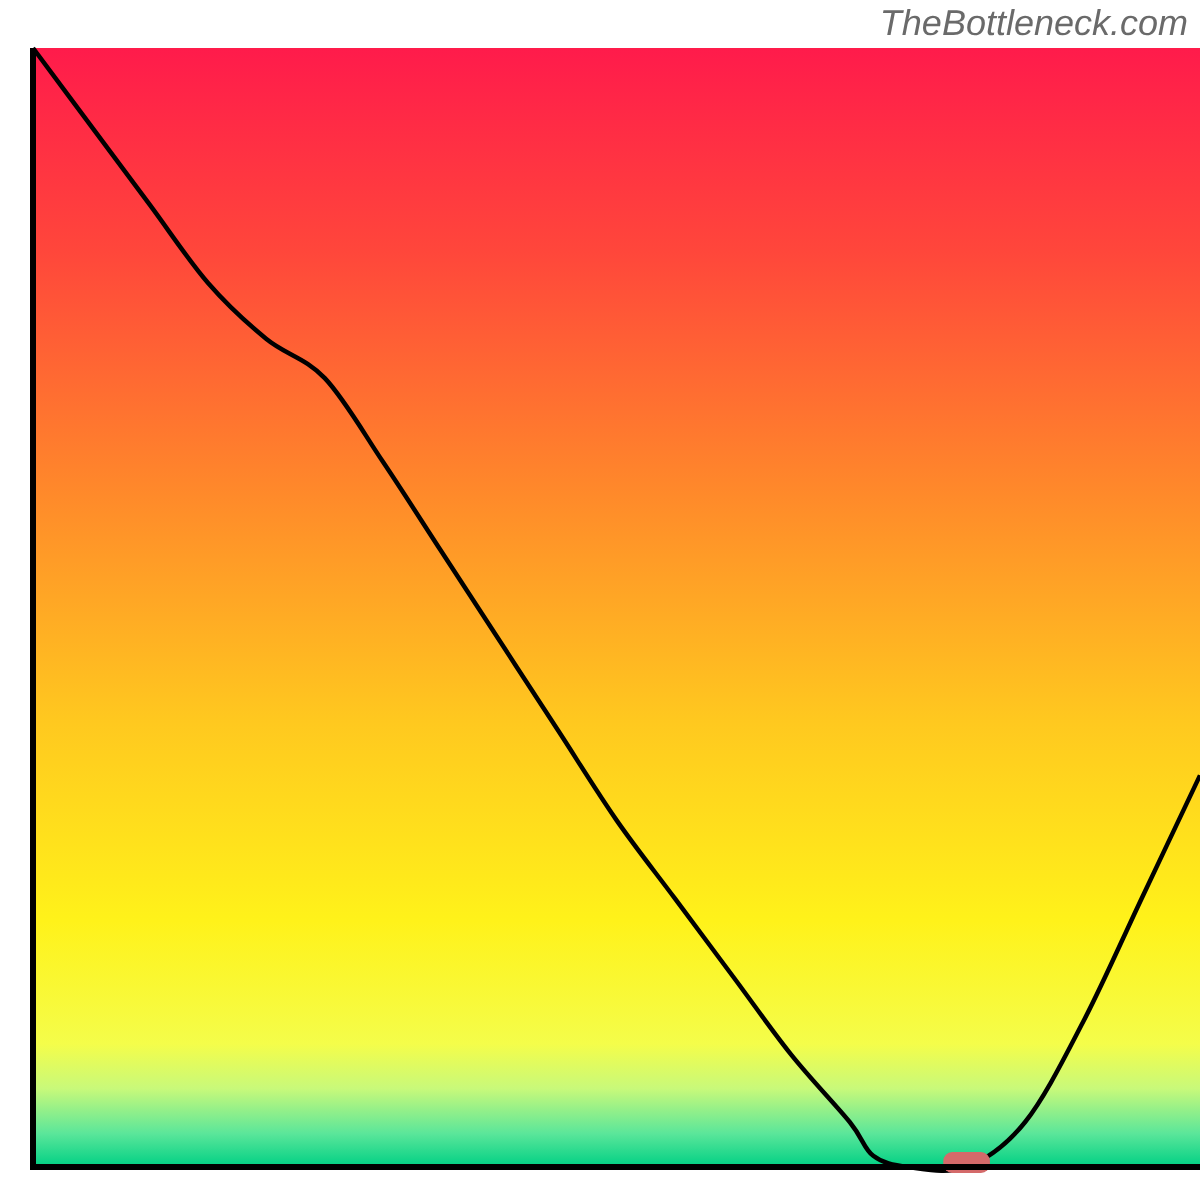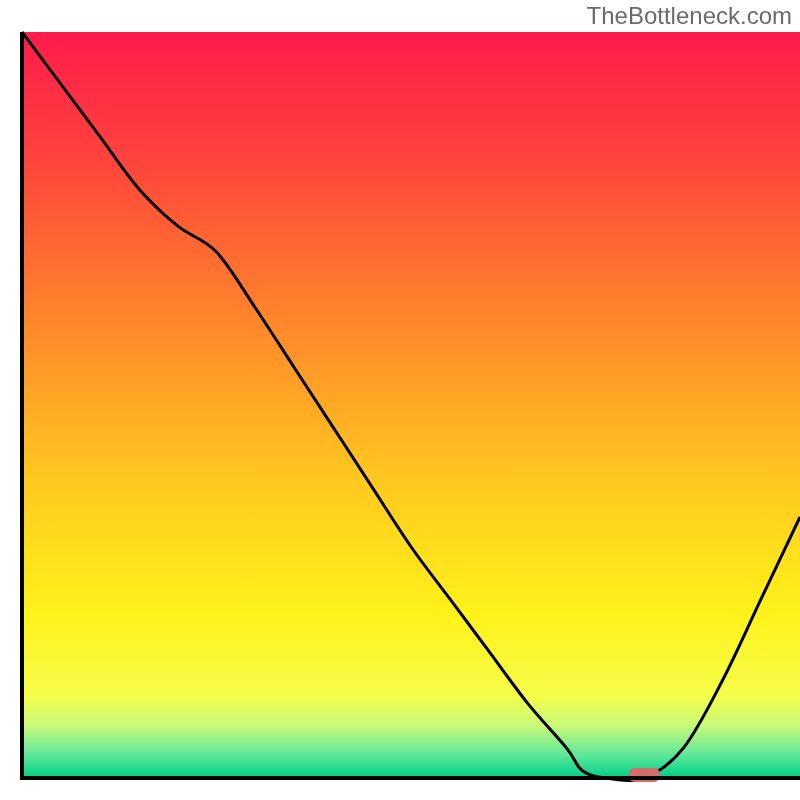--- a/index.html
+++ b/index.html
@@ -6,20 +6,21 @@
     margin: 0;
     padding: 0;
     width: 800px;
     height: 800px;
     background: #fff;
   }
   .chart-container {
     position: relative;
     width: 800px;
     height: 800px;
+    font-style: italic;
   }
   .watermark {
     position: absolute;
     top: 2px;
     right: 8px;
     font-family: Arial, Helvetica, sans-serif;
     font-size: 24px;
     font-weight: 500;
     color: #6a6a6a;
     letter-spacing: 0px;

